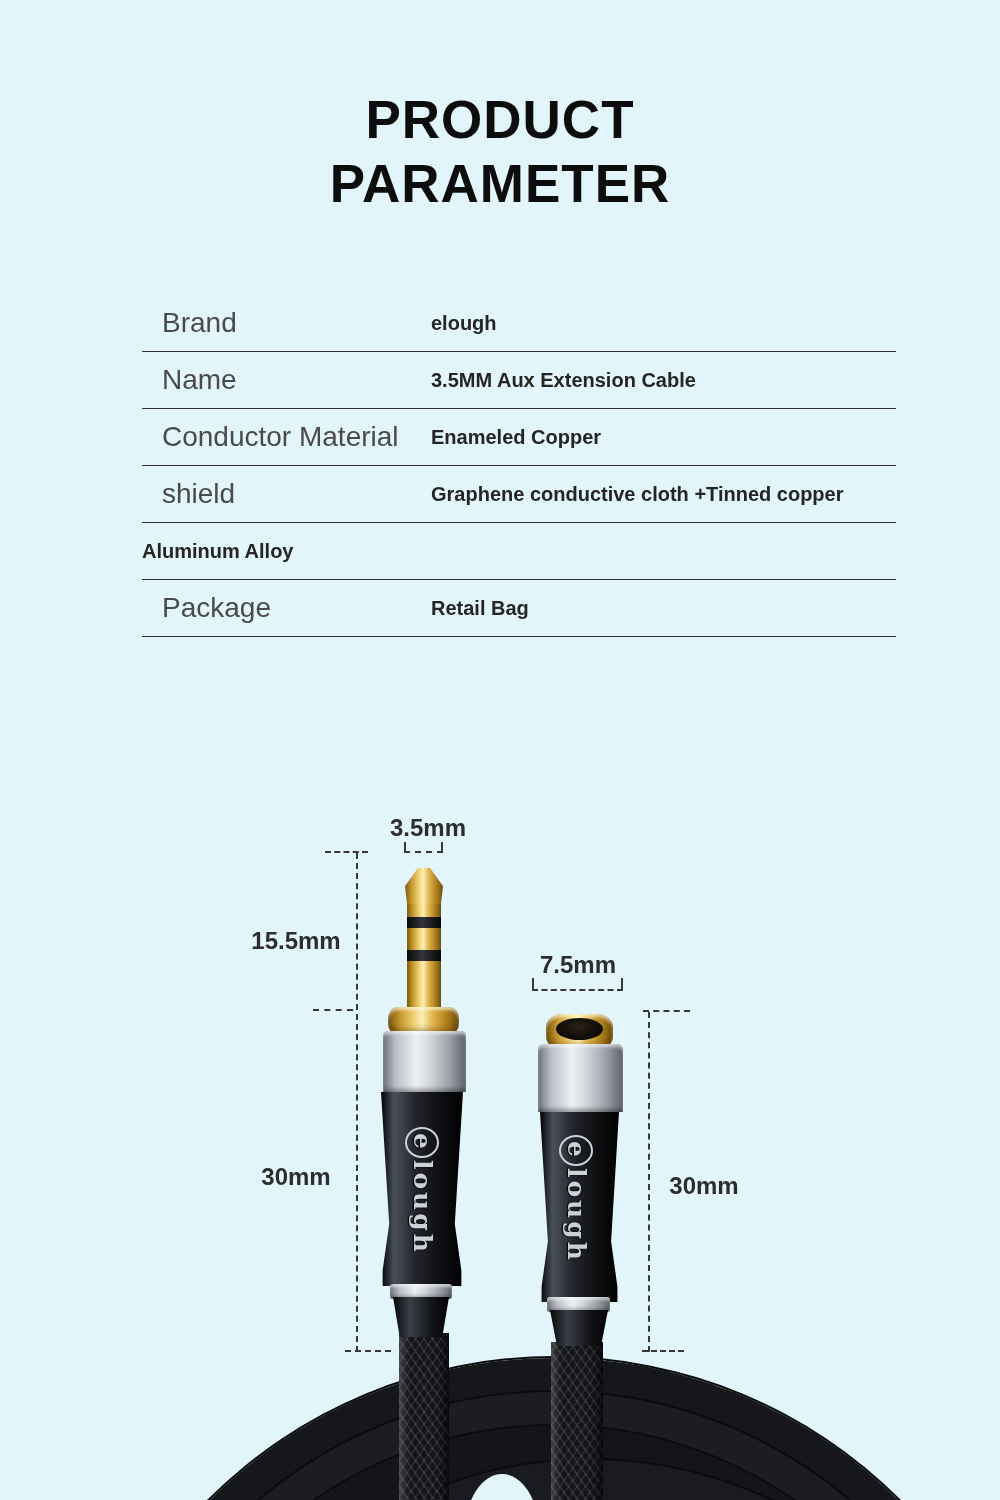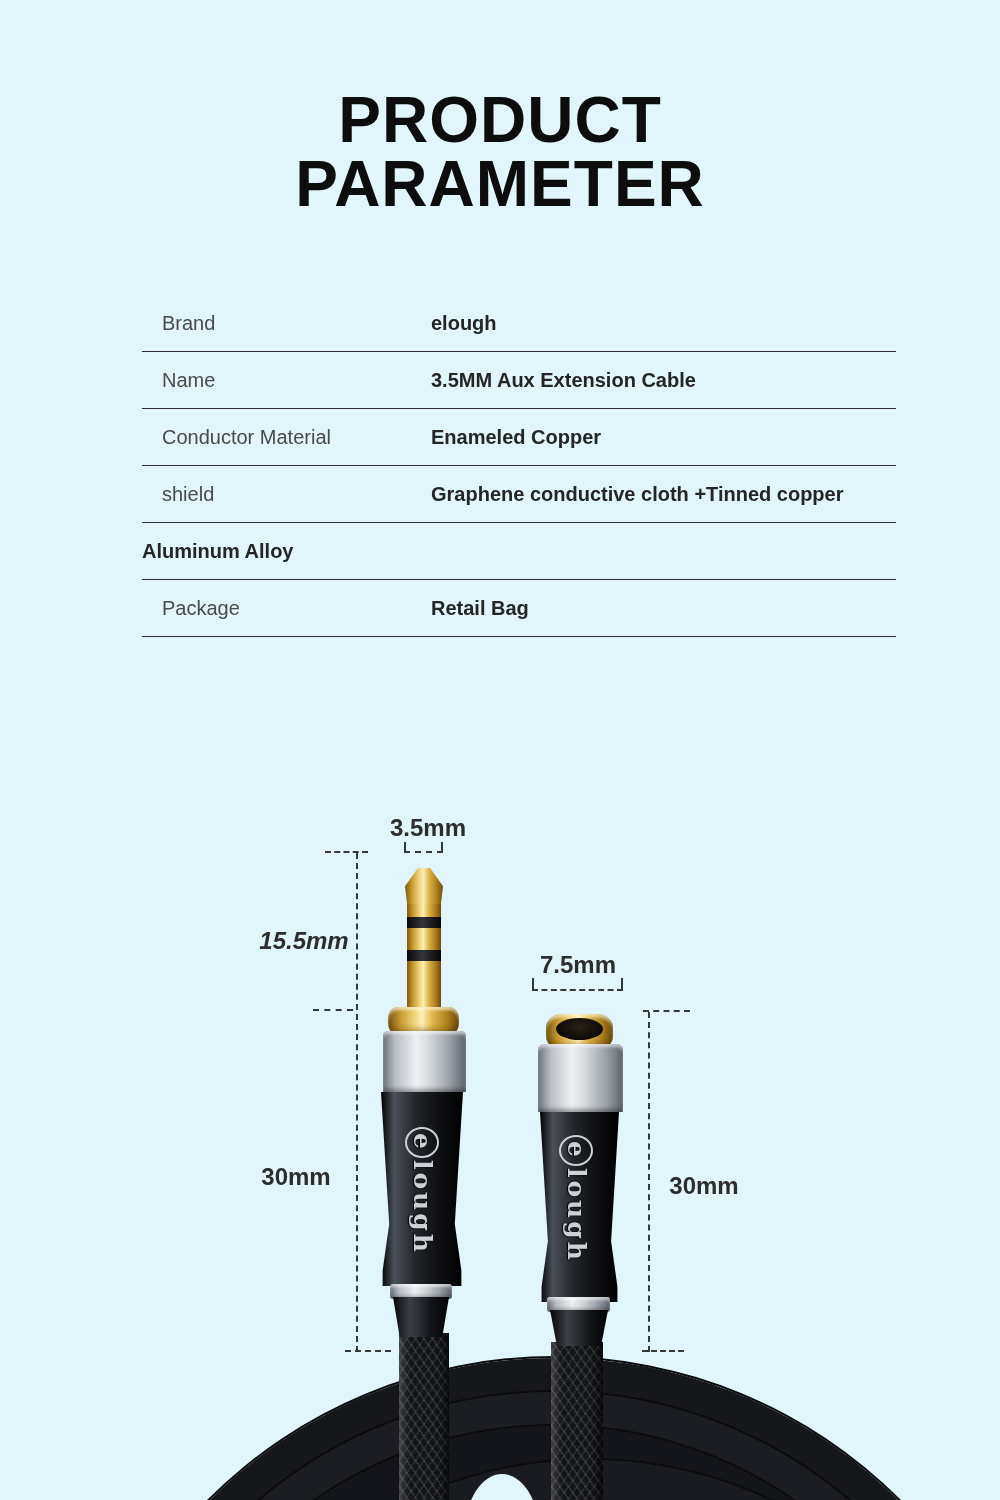--- a/index.html
+++ b/index.html
@@ -7,34 +7,34 @@
     position:relative;
     width:1000px;height:1500px;
     overflow:hidden;
     background:#e2f5fa;
     font-family:"Liberation Sans", sans-serif;
   }
   
   .title{
     position:absolute;left:0;top:88px;width:1000px;
     text-align:center;
-    font-size:64px;line-height:64px;font-weight:800;
+    font-size:53px;line-height:64px;font-weight:800;
     color:#0d0d0d;letter-spacing:1px;
   }
   
   .spec{
     position:absolute;left:142px;top:295px;width:754px;
   }
   .spec-row{
     display:flex;align-items:center;height:56px;
     border-bottom:1px solid #2e2e2e;
   }
   .spec-label{
     flex:0 0 269px;padding-left:20px;
-    font-size:20px;color:#4a4a4a;font-weight:400;
+    font-size:28px;color:#4a4a4a;font-weight:400;
   }
   .spec-value{
     flex:1;font-size:20px;color:#252525;font-weight:700;
   }
   
   .dim-text{
     position:absolute;transform:translateX(-50%);
     font-size:24px;font-weight:600;color:#2d2d2d;white-space:nowrap;
   }
   .vdash{position:absolute;width:0;border-left:2px dashed #383838;}
@@ -162,18 +162,18 @@
 
   <div class="hdash" style="left:404px;top:851px;width:39px;"></div>
   <div class="endtick" style="left:404px;top:842px;"></div>
   <div class="endtick" style="left:441px;top:842px;"></div>
 
   <div class="hdash" style="left:532px;top:989px;width:91px;"></div>
   <div class="endtick" style="left:532px;top:978px;"></div>
   <div class="endtick" style="left:621px;top:978px;"></div>
 
   <div class="dim-text" style="left:428px;top:814px;">3.5mm</div>
-  <div class="dim-text" style="left:304px;top:927px;font-style:italic;">15.5mm</div>
+  <div class="dim-text" style="left:296px;top:927px;">15.5mm</div>
   <div class="dim-text" style="left:578px;top:951px;">7.5mm</div>
   <div class="dim-text" style="left:296px;top:1163px;">30mm</div>
   <div class="dim-text" style="left:704px;top:1172px;">30mm</div>
 
 </div>
 
 </body></html>

